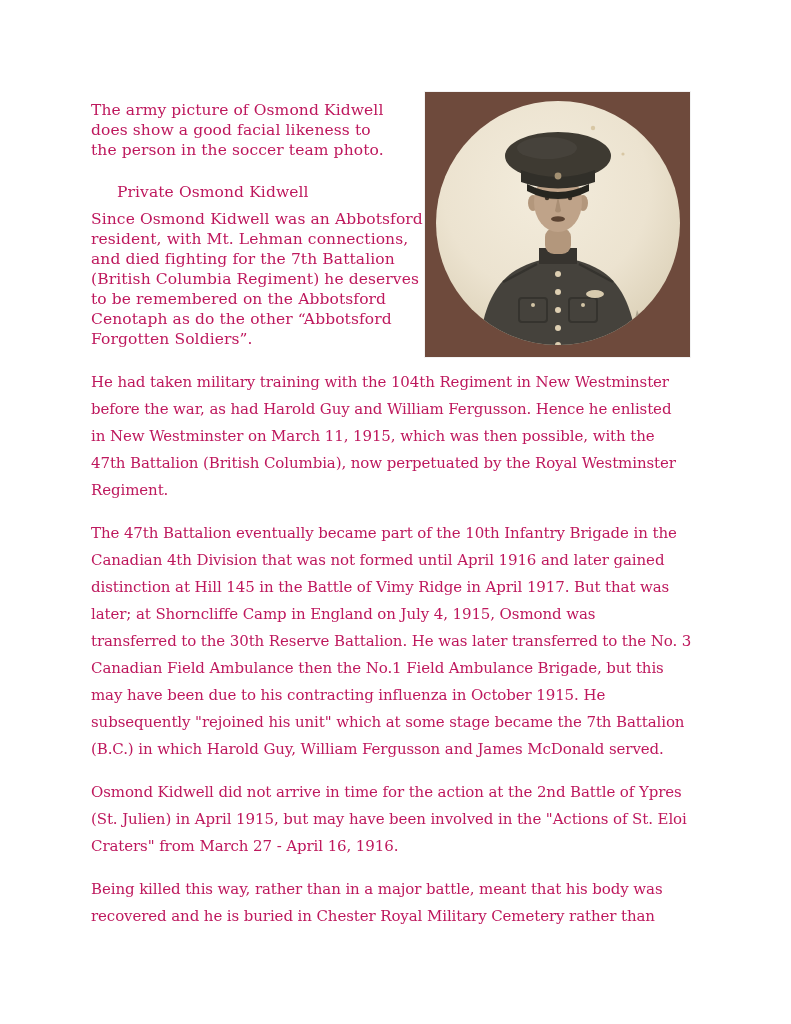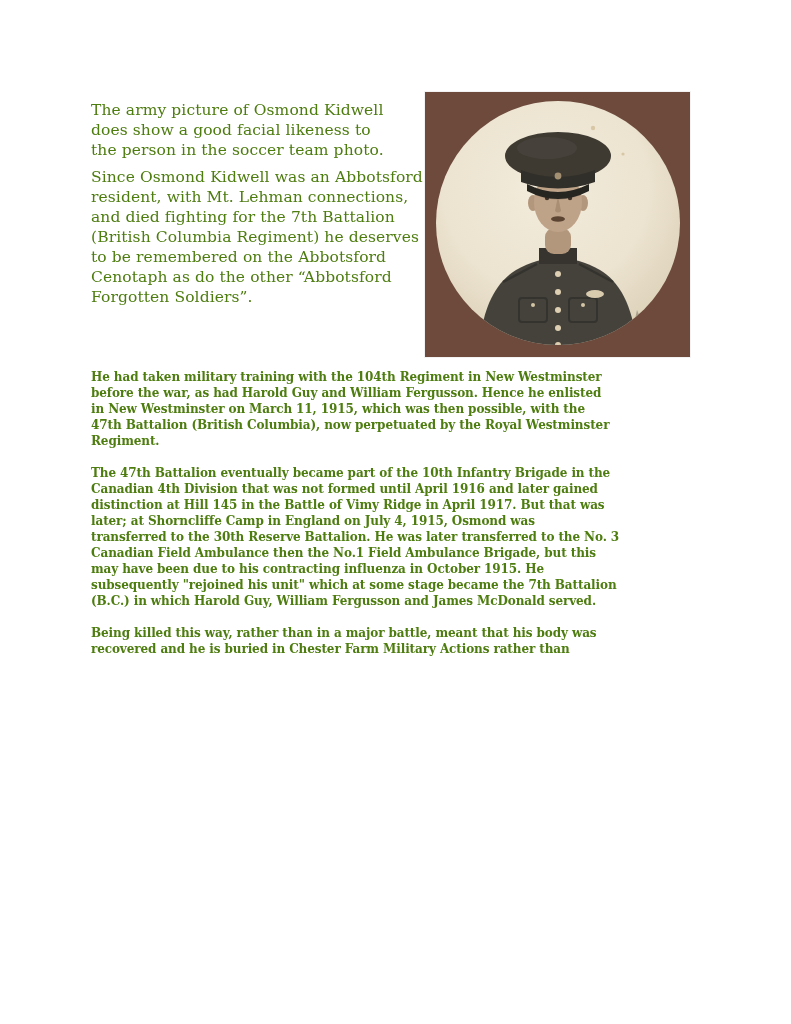--- a/index.html
+++ b/index.html
@@ -4,21 +4,21 @@
 <style>
   html, body { margin: 0; padding: 0; background: #e8e8e8; }
   .page {
     position: relative;
     width: 791px;
     height: 1024px;
     background: #ffffff;
     margin: 0 auto;
     overflow: hidden;
     font-family: "DejaVu Serif", serif;
-    color: #4d7c0f;
+    color: #be185d;
   }
   .content { position: absolute; left: 91px; top: 92px; width: 660px; }
   .top-row { display: flex; align-items: flex-start; }
   .top-left { width: 334px; padding-top: 8px; }
   p { margin: 0; }
   .intro, .caption, .lead {
     white-space: pre;
     font-size: 15.5px;
     line-height: 20px;
     letter-spacing: 0.1px;
@@ -28,39 +28,39 @@
   .photo-frame {
     flex: 0 0 auto;
     width: 265px;
     height: 265px;
     margin: 0;
     box-shadow: 0 0 0 1px rgba(0,0,0,0.05);
   }
   .photo-frame svg { display: block; width: 265px; height: 265px; }
   .body-par {
     white-space: pre;
-    font-size: 12px;
-    line-height: 16px;
+    font-size: 15px;
+    line-height: 27px;
     letter-spacing: -0.1px;
     margin-top: 16px;
-    font-weight: bold;
   }
   .top-row + .body-par { margin-top: 12px; }
 </style>
 </head>
 <body>
 
 <div class="page">
   <div class="content">
 
     <div class="top-row">
       <div class="top-left">
         <p class="intro">The army picture of Osmond Kidwell
 does show a good facial likeness to
 the person in the soccer team photo.</p>
+        <p class="caption">Private Osmond Kidwell</p>
         <p class="lead">Since Osmond Kidwell was an Abbotsford
 resident, with Mt. Lehman connections,
 and died fighting for the 7th Battalion
 (British Columbia Regiment) he deserves
 to be remembered on the Abbotsford
 Cenotaph as do the other “Abbotsford
 Forgotten Soldiers”.</p>
       </div>
 
       <figure class="photo-frame">
@@ -138,17 +138,20 @@
 Regiment.</p>
     <p class="body-par">The 47th Battalion eventually became part of the 10th Infantry Brigade in the
 Canadian 4th Division that was not formed until April 1916 and later gained
 distinction at Hill 145 in the Battle of Vimy Ridge in April 1917. But that was
 later; at Shorncliffe Camp in England on July 4, 1915, Osmond was
 transferred to the 30th Reserve Battalion. He was later transferred to the No. 3
 Canadian Field Ambulance then the No.1 Field Ambulance Brigade, but this
 may have been due to his contracting influenza in October 1915. He
 subsequently "rejoined his unit" which at some stage became the 7th Battalion
 (B.C.) in which Harold Guy, William Fergusson and James McDonald served.</p>
+    <p class="body-par">Osmond Kidwell did not arrive in time for the action at the 2nd Battle of Ypres
+(St. Julien) in April 1915, but may have been involved in the "Actions of St. Eloi
+Craters" from March 27 - April 16, 1916.</p>
     <p class="body-par">Being killed this way, rather than in a major battle, meant that his body was
-recovered and he is buried in Chester Farm Military Actions rather than</p>
+recovered and he is buried in Chester Royal Military Cemetery rather than</p>
 
   </div>
 </div>
 
 </body></html>

